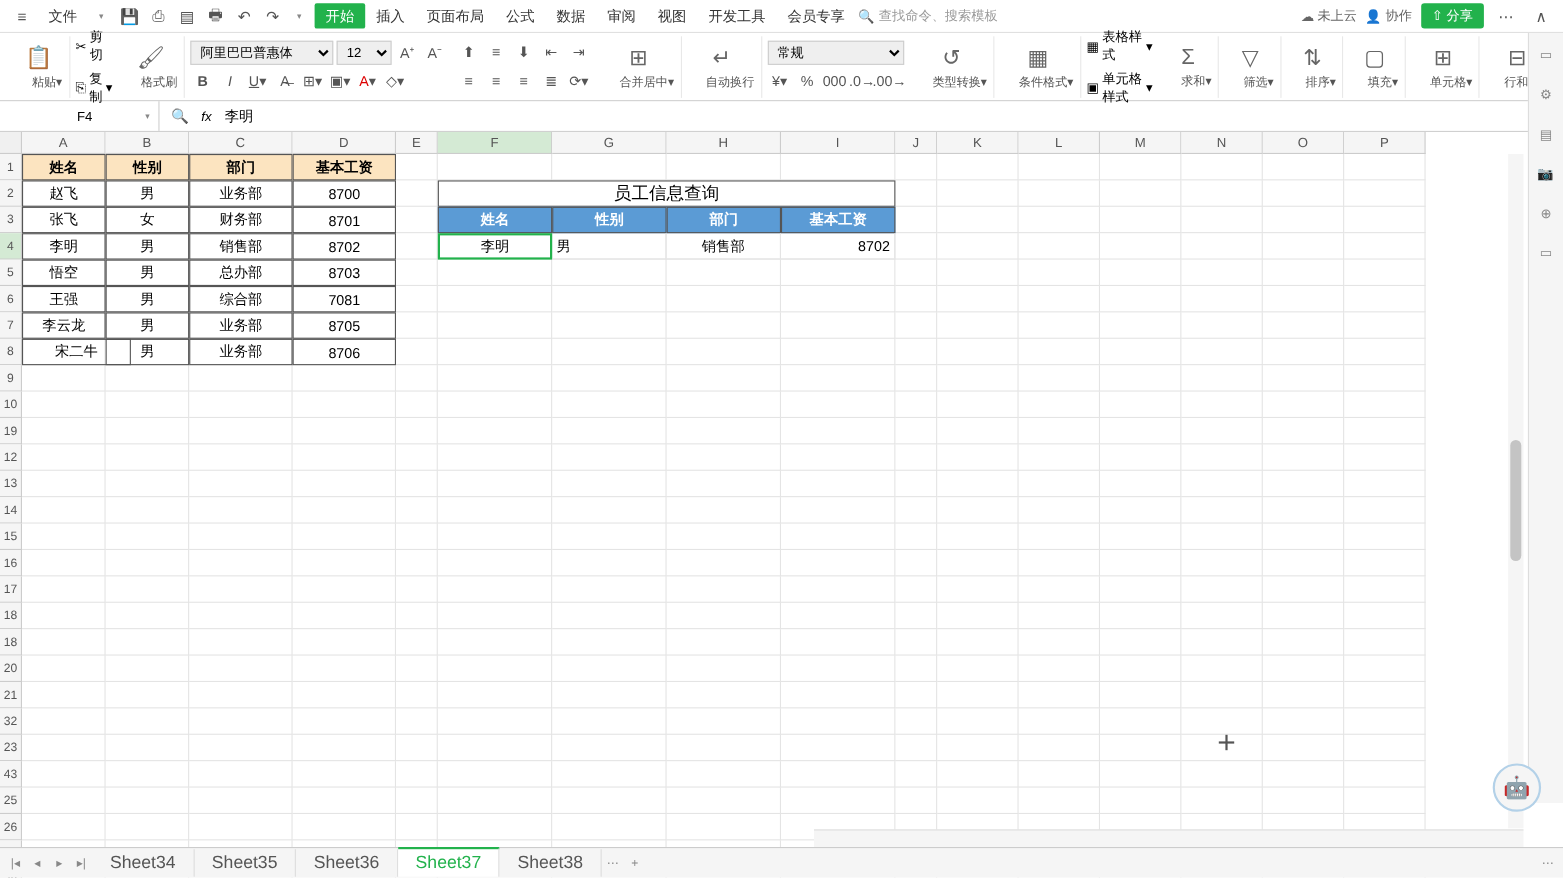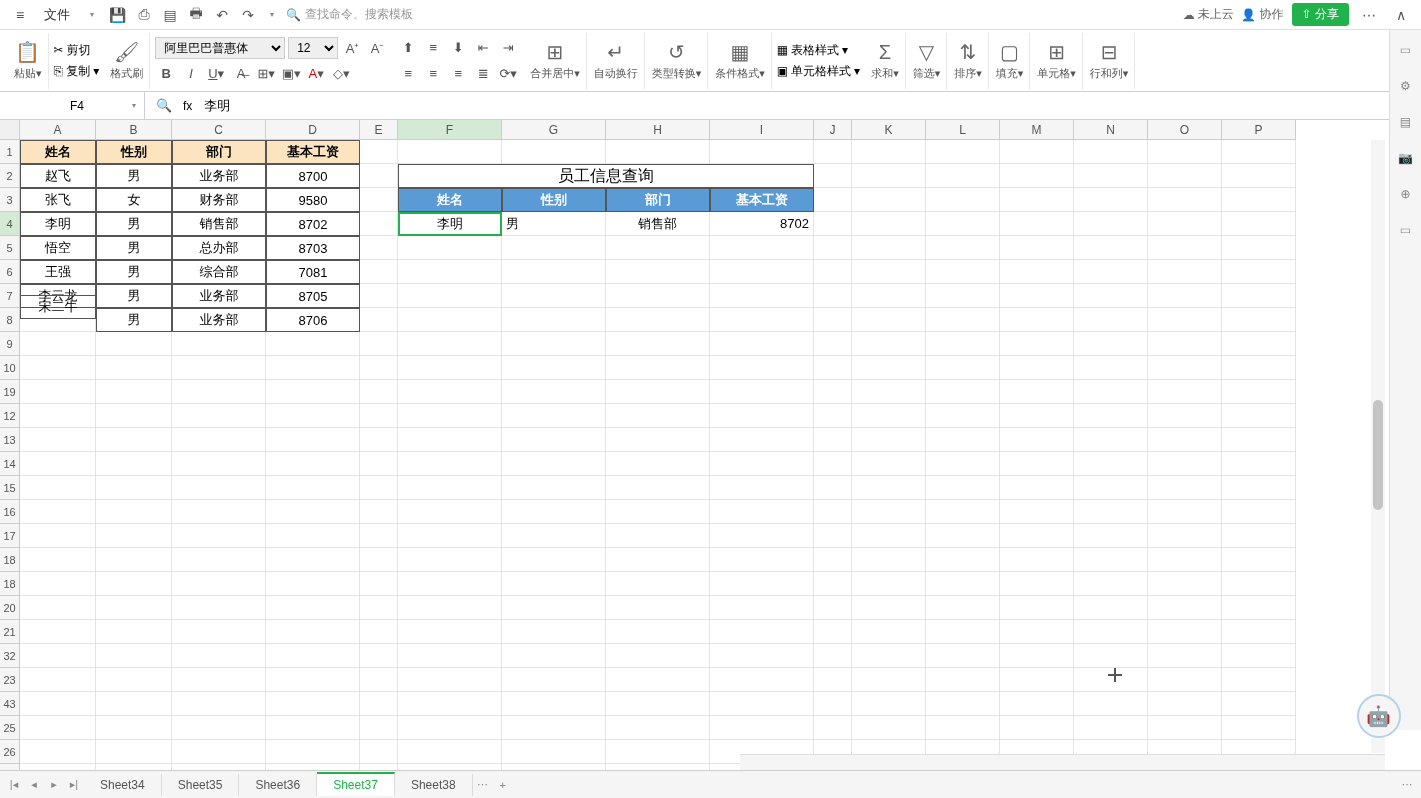--- a/index.html
+++ b/index.html
@@ -8,21 +8,21 @@
 .icon-btn { width: 24px; height: 24px; display: inline-flex; align-items: center; justify-content: center; cursor: pointer; color: #555; font-size: 14px; }
 .menu-item { padding: 4px 10px; cursor: pointer; color: #333; font-size: 13px; }
 .menu-item.active { background: #22b24c; color: #fff; border-radius: 2px; }
 .menu-right { margin-left: auto; display: flex; align-items: center; gap: 8px; }
 .share-btn { background: #22b24c; color: #fff; padding: 3px 10px; border-radius: 3px; cursor: pointer; font-size: 12px; }
 .right-link { color: #666; cursor: pointer; font-size: 12px; display: flex; align-items: center; gap: 3px; }
 .search-box { color: #999; display: flex; align-items: center; gap: 4px; }
 .ribbon { height: 62px; display: flex; align-items: center; padding: 4px 8px; border-bottom: 1px solid #d0d0d0; gap: 1px; }
 .rgroup { display: flex; flex-direction: column; align-items: center; padding: 0 6px; border-right: 1px solid #e8e8e8; height: 56px; justify-content: center; gap: 2px; }
 .rgroup .big { font-size: 20px; color: #666; }
-.rgroup .lbl { font-size: 11px; color: #555; white-space: nowrap; }
+.rgroup .lbl { font-size: 11px; color: #555; white-space: nowrap; margin-left: 15px; }
 .rrow { display: flex; gap: 3px; align-items: center; }
 .rcol { display: flex; flex-direction: column; gap: 4px; padding: 0 4px; }
 .font-select { border: 1px solid #ccc; font-size: 12px; padding: 2px 4px; height: 22px; }
 .tool-ico { width: 22px; height: 22px; display: inline-flex; align-items: center; justify-content: center; cursor: pointer; color: #555; font-size: 13px; }
 .dd { font-size: 8px; color: #888; margin-left: -2px; }
 .formulabar { height: 28px; display: flex; align-items: center; border-bottom: 1px solid #d0d0d0; }
 .namebox { width: 145px; border-right: 1px solid #d0d0d0; padding: 0 8px; text-align: center; font-size: 12px; display: flex; align-items: center; justify-content: flex-end; height: 100%; gap: 50px; }
 .fx-area { display: flex; align-items: center; padding: 0 8px; gap: 8px; flex: 1; }
 .fx-input { border: none; outline: none; flex: 1; font-size: 13px; padding: 2px 4px; }
 .grid-area { display: flex; height: 620px; position: relative; }
@@ -37,21 +37,21 @@
 .cell { position: absolute; border-right: 1px solid #e4e4e4; border-bottom: 1px solid #e4e4e4; font-size: 13px; display: flex; align-items: center; padding: 0 4px; overflow: hidden; }
 .hdr-orange { background: #fce4c0; font-weight: bold; justify-content: center; border: 1px solid #555 !important; }
 .data-cell { justify-content: center; border: 1px solid #555 !important; }
 .hdr-blue { background: #5b9bd5; color: #fff; font-weight: bold; justify-content: center; border: 1px solid #555 !important; }
 .merge-title { background: #fff; font-weight: normal; justify-content: center; font-size: 16px; border: 1px solid #555 !important; }
 .selected { border: 2px solid #22b24c !important; }
 .query-left { justify-content: flex-start; }
 .query-right { justify-content: flex-end; }
 .sheettabs { position: absolute; bottom: 0; left: 0; right: 0; height: 28px; display: flex; align-items: center; border-top: 1px solid #ccc; background: #f5f5f5; padding: 0 4px; }
 .nav-btn { width: 20px; height: 20px; display: flex; align-items: center; justify-content: center; cursor: pointer; color: #888; font-size: 11px; }
-.sheet-tab { padding: 4px 16px; cursor: pointer; font-size: 12px; color: #555; border-right: 1px solid #ddd; text-align: center; }
+.sheet-tab { padding: 4px 16px; cursor: pointer; font-size: 16px; color: #555; border-right: 1px solid #ddd; text-align: center; }
 .sheet-tab.active { background: #fff; color: #22b24c; border-top: 2px solid #22b24c; }
 .sidebar { position: absolute; right: 0; top: 30px; width: 32px; background: #f5f5f5; border-left: 1px solid #ddd; display: flex; flex-direction: column; align-items: center; gap: 12px; padding-top: 8px; height: 700px; }
 .side-ico { width: 24px; height: 24px; display: flex; align-items: center; justify-content: center; color: #888; cursor: pointer; }
 .assistant { position: absolute; bottom: 60px; right: 20px; width: 44px; height: 44px; border-radius: 50%; background: #f5f5f5; border: 2px solid #b3d1e8; display: flex; align-items: center; justify-content: center; font-size: 20px; cursor: pointer; }
 .hscroll { position: absolute; bottom: 28px; left: 740px; right: 36px; height: 16px; background: #f5f5f5; border-top: 1px solid #ddd; }
 .cursor-cross { position: absolute; width: 16px; height: 16px; }
 .cursor-cross:before, .cursor-cross:after { content: ''; position: absolute; background: #555; }
 .cursor-cross:before { width: 14px; height: 2px; top: 6px; left: 0; }
 .cursor-cross:after { width: 2px; height: 14px; top: 0; left: 6px; }
 .vscroll { position: absolute; right: 36px; top: 140px; width: 14px; bottom: 45px; background: #f5f5f5; }
@@ -64,20 +64,21 @@
   <span class="icon-btn">≡</span>
   <span class="menu-item">文件</span>
   <span class="icon-btn dd">▾</span>
   <span class="icon-btn">💾</span>
   <span class="icon-btn">⎙</span>
   <span class="icon-btn">▤</span>
   <span class="icon-btn">🖶</span>
   <span class="icon-btn">↶</span>
   <span class="icon-btn">↷</span>
   <span class="icon-btn dd">▾</span>
+  <span id="menu-tabs"><span class="menu-item active">开始</span><span class="menu-item">插入</span><span class="menu-item">页面布局</span><span class="menu-item">公式</span><span class="menu-item">数据</span><span class="menu-item">审阅</span><span class="menu-item">视图</span><span class="menu-item">开发工具</span><span class="menu-item">会员专享</span></span>
   <span class="search-box">
     <span>🔍</span>
     <span>查找命令、搜索模板</span>
   </span>
   <div class="menu-right">
     <span class="right-link">
         <span>☁</span>
         <span>未上云</span>
       </span>
     <span class="right-link">
@@ -142,20 +143,30 @@
     </div>
   </div>
   <div class="rgroup">
       <span class="big">⊞</span>
       <span class="lbl"><span>合并居中</span>▾</span>
     </div>
   <div class="rgroup">
       <span class="big">↵</span>
       <span class="lbl">自动换行</span>
     </div>
+  <div class="rcol">
+    <select class="font-select" style="width:124px"><option>常规</option></select>
+    <div class="rrow">
+      <span class="tool-ico">¥▾</span>
+      <span class="tool-ico">%</span>
+      <span class="tool-ico">000</span>
+      <span class="tool-ico">.0→</span>
+      <span class="tool-ico">.00→</span>
+    </div>
+  </div>
   <div class="rgroup">
       <span class="big">↺</span>
       <span class="lbl"><span>类型转换</span>▾</span>
     </div>
   <div class="rgroup">
       <span class="big">▦</span>
       <span class="lbl"><span>条件格式</span>▾</span>
     </div>
   <div class="rcol norule">
     <span class="rrow">▦ <span>表格样式</span>▾</span>
@@ -187,21 +198,21 @@
     </div>
 </div>
 
 <div class="formulabar">
   <div class="namebox">
       <span>F4</span>
       <span class="dd">▾</span>
     </div>
   <div class="fx-area">
     <span class="tool-ico">🔍</span>
-    <span style="">fx</span>
+    <span style="font-style:italic">fx</span>
     <input class="fx-input" value="李明" style="">
   </div>
 </div>
 
 <div class="grid-area">
   <div class="corner"></div>
   <div class="colheaders" id="colheaders">
       <div class="ch" style="width: 76px;">A</div>
       <div class="ch" style="width: 76px;">B</div>
       <div class="ch" style="width: 94px;">C</div>
@@ -702,38 +713,38 @@
       <div class="cell hdr-orange" style="left: 76px; top: 0px; width: 76px; height: 24px;">性别</div>
       <div class="cell hdr-orange" style="left: 152px; top: 0px; width: 94px; height: 24px;">部门</div>
       <div class="cell hdr-orange" style="left: 246px; top: 0px; width: 94px; height: 24px;">基本工资</div>
       <div class="cell data-cell" style="left: 0px; top: 24px; width: 76px; height: 24px;">赵飞</div>
       <div class="cell data-cell" style="left: 76px; top: 24px; width: 76px; height: 24px;">男</div>
       <div class="cell data-cell" style="left: 152px; top: 24px; width: 94px; height: 24px;">业务部</div>
       <div class="cell data-cell" style="left: 246px; top: 24px; width: 94px; height: 24px;">8700</div>
       <div class="cell data-cell" style="left: 0px; top: 48px; width: 76px; height: 24px;">张飞</div>
       <div class="cell data-cell" style="left: 76px; top: 48px; width: 76px; height: 24px;">女</div>
       <div class="cell data-cell" style="left: 152px; top: 48px; width: 94px; height: 24px;">财务部</div>
-      <div class="cell data-cell" style="left: 246px; top: 48px; width: 94px; height: 24px;">9580</div>
+      <div class="cell data-cell" style="left: 246px; top: 48px; width: 94px; height: 24px;">8701</div>
       <div class="cell data-cell" style="left: 0px; top: 72px; width: 76px; height: 24px;">李明</div>
       <div class="cell data-cell" style="left: 76px; top: 72px; width: 76px; height: 24px;">男</div>
       <div class="cell data-cell" style="left: 152px; top: 72px; width: 94px; height: 24px;">销售部</div>
       <div class="cell data-cell" style="left: 246px; top: 72px; width: 94px; height: 24px;">8702</div>
       <div class="cell data-cell" style="left: 0px; top: 96px; width: 76px; height: 24px;">悟空</div>
       <div class="cell data-cell" style="left: 76px; top: 96px; width: 76px; height: 24px;">男</div>
       <div class="cell data-cell" style="left: 152px; top: 96px; width: 94px; height: 24px;">总办部</div>
       <div class="cell data-cell" style="left: 246px; top: 96px; width: 94px; height: 24px;">8703</div>
       <div class="cell data-cell" style="left: 0px; top: 120px; width: 76px; height: 24px;">王强</div>
       <div class="cell data-cell" style="left: 76px; top: 120px; width: 76px; height: 24px;">男</div>
       <div class="cell data-cell" style="left: 152px; top: 120px; width: 94px; height: 24px;">综合部</div>
       <div class="cell data-cell" style="left: 246px; top: 120px; width: 94px; height: 24px;">7081</div>
       <div class="cell data-cell" style="left: 0px; top: 144px; width: 76px; height: 24px;">李云龙</div>
       <div class="cell data-cell" style="left: 76px; top: 144px; width: 76px; height: 24px;">男</div>
       <div class="cell data-cell" style="left: 152px; top: 144px; width: 94px; height: 24px;">业务部</div>
       <div class="cell data-cell" style="left: 246px; top: 144px; width: 94px; height: 24px;">8705</div>
-      <div class="cell data-cell" style="left: 0px; top: 155px; width: 76px; height: 24px;">宋二牛</div>
+      <div class="cell data-cell" style="left: 0px; top: 168px; width: 99px; height: 24px;">宋二牛</div>
       <div class="cell data-cell" style="left: 76px; top: 168px; width: 76px; height: 24px;">男</div>
       <div class="cell data-cell" style="left: 152px; top: 168px; width: 94px; height: 24px;">业务部</div>
       <div class="cell data-cell" style="left: 246px; top: 168px; width: 94px; height: 24px;">8706</div>
       <div class="cell merge-title" style="left: 378px; top: 24px; width: 416px; height: 24px;">员工信息查询</div>
       <div class="cell hdr-blue" style="left: 378px; top: 48px; width: 104px; height: 24px;">姓名</div>
       <div class="cell hdr-blue" style="left: 482px; top: 48px; width: 104px; height: 24px;">性别</div>
       <div class="cell hdr-blue" style="left: 586px; top: 48px; width: 104px; height: 24px;">部门</div>
       <div class="cell hdr-blue" style="left: 690px; top: 48px; width: 104px; height: 24px;">基本工资</div>
       <div class="cell selected" style="left: 378px; top: 72px; width: 104px; height: 24px; justify-content: center;">李明</div>
       <div class="cell query-left" style="left: 482px; top: 72px; width: 104px; height: 24px;">男</div>

